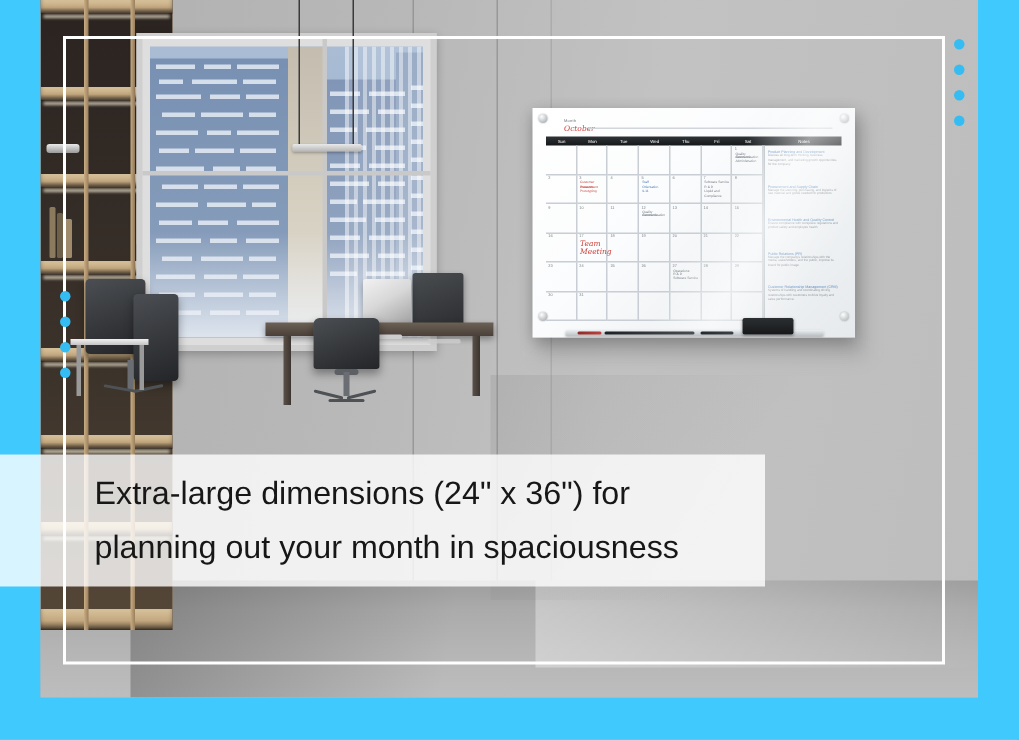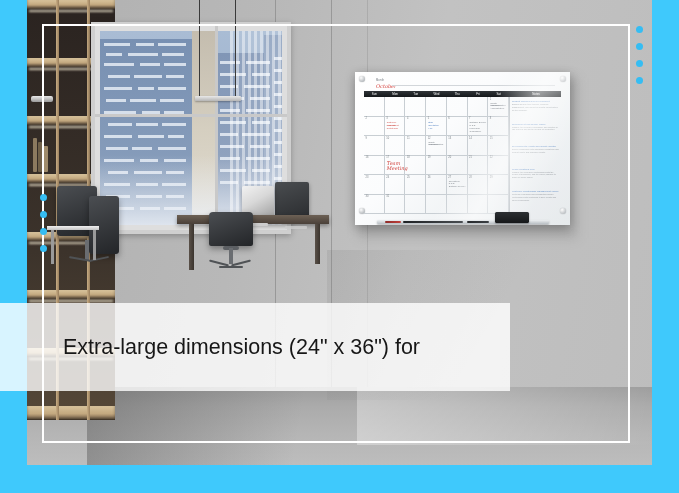--- a/index.html
+++ b/index.html
@@ -583,20 +583,21 @@
     </div>
 
     <div style="position:absolute;left:300px;top:250px;width:260px;height:150px;
                 background:linear-gradient(120deg,rgba(120,120,120,.18),rgba(255,255,255,0) 60%);"></div>
   </div>
 
   <div id="frame"></div>
 
   <div id="caption">
     <div class="line">Extra-large dimensions (24" x 36") for</div>
+    <div class="line">planning out your month in spaciousness</div>
   </div>
 
   <div class="dots" id="dots-left">
     <div class="dot"></div>
     <div class="dot"></div>
     <div class="dot"></div>
     <div class="dot"></div>
   </div>
 
   <div class="dots" id="dots-right">

